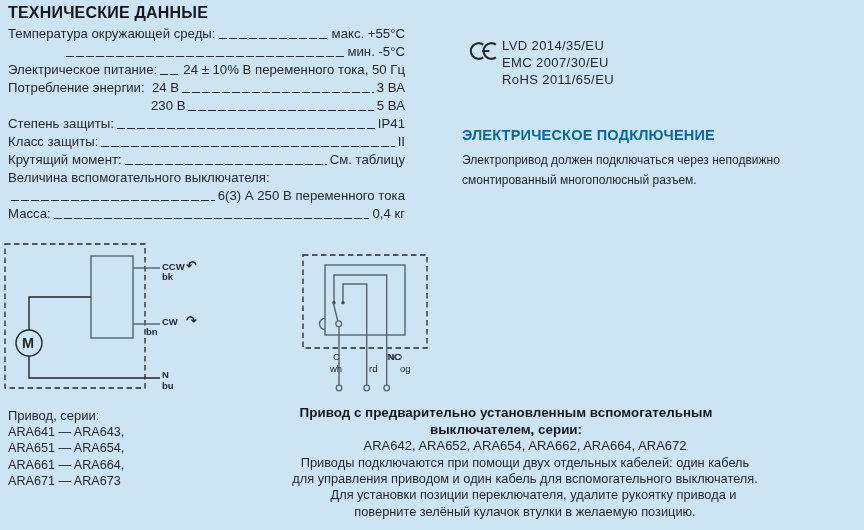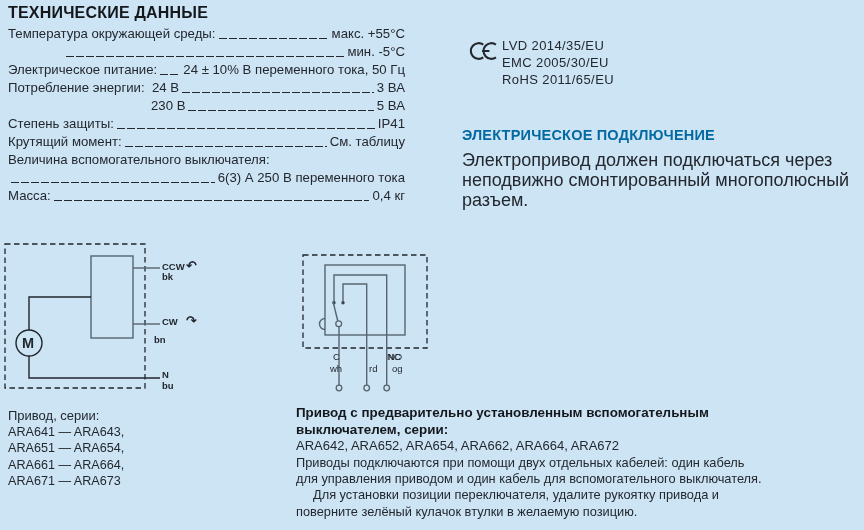--- a/index.html
+++ b/index.html
@@ -21,80 +21,81 @@
     background-image:repeating-linear-gradient(90deg,var(--ink) 0 8px,transparent 8px 10px);
     background-position:0 100%;background-size:100% 1.3px;background-repeat:no-repeat;
   }
   
   .ce{position:absolute;left:462px;top:37px;display:flex;gap:4px;align-items:flex-start;}
   .ce svg{margin-top:3px;}
   .directive{font-size:13px;line-height:17px;letter-spacing:.4px;white-space:pre;}
   
   .elec{position:absolute;left:462px;top:127px;width:392px;}
   .elec h2{margin:0 0 7px 0;font-size:14.5px;line-height:16px;font-weight:bold;color:#0369a1;letter-spacing:.2px;}
-  .elec p{margin:0;font-size:18px;line-height:20px;}
+  .elec p{margin:0;font-size:12px;line-height:20px;}
   
   .diag{position:absolute;}
   .diag1{left:0;top:238px;}
   .diag2{left:295px;top:245px;}
   .dlbl{position:absolute;font-size:9.5px;line-height:10px;white-space:pre;color:var(--ink);}
   .b{font-weight:bold;}
   .arrow{position:absolute;font-family:"DejaVu Sans",sans-serif;font-weight:bold;font-size:13px;line-height:13px;color:var(--black);}
   .l-m{left:22px;top:336px;font-size:14.5px;line-height:14px;}
   .l-ccw{left:162px;top:262px;} .l-bk{left:162px;top:272px;}
   .a-ccw{left:186px;top:259px;}
-  .l-cw{left:162px;top:317px;}  .l-bn{left:154px;top:327px;margin-top:8px;}
+  .l-cw{left:162px;top:317px;}  .l-bn{left:146px;top:327px;}
   .a-cw{left:186px;top:314px;}
   .l-n{left:162px;top:370px;}   .l-bu{left:162px;top:381px;}
   .l-c{left:333px;top:352px;}   .l-wh{left:330px;top:364px;}
   .l-no{left:388px;top:352px;}  .l-rd{left:352px;top:364px;padding-left:17px;}
-  .l-nc{left:387px;top:352px;}  .l-og{left:392px;top:364px;}
+  .l-nc{left:387px;top:352px;}  .l-og{left:400px;top:364px;}
   .gline{stroke:var(--gray);stroke-width:1.4;fill:none;}
   .kline{stroke:var(--black);stroke-width:1.4;fill:none;}
   .dash{stroke:var(--black);stroke-width:1.3;fill:none;stroke-dasharray:5.5 3.5;}
   
   .series1{position:absolute;left:8px;top:407px;font-size:12.6px;}
   .series1 .t{font-size:13px;line-height:17px;}
   .series1 .it{line-height:16.4px;white-space:pre;}
-  .series2{position:absolute;left:296px;top:404px;width:470px;}
+  .series2{position:absolute;left:290px;top:404px;width:470px;text-align:center;}
   .series2 .t{font-weight:bold;font-size:13.4px;line-height:17px;width:432px;color:#14181d;}
   .series2 .models{font-size:13px;line-height:16.5px;}
   .series2 p{margin:0;font-size:12.8px;line-height:16.4px;}
   .series2 .ind{text-indent:17px;}
 </style>
 </head>
 <body>
 
 <div class="page">
 
   <section class="tech">
     <h1>ТЕХНИЧЕСКИЕ ДАННЫЕ</h1>
     <div id="techRows">
         <div class="srow"><span class="slabel">Температура окружающей среды:</span><span class="sfill"></span><span class="svalue">макс. +55°C</span></div>
         <div class="srow" style="padding-left: 55px; align-items: flex-end;"><span class="sfill"></span><span class="svalue">мин. -5°C</span></div>
         <div class="srow"><span class="slabel">Электрическое питание:</span><span class="sfill"></span><span class="svalue">24 ± 10% В переменного тока, 50 Гц</span></div>
         <div class="srow"><span class="slabel">Потребление энергии:  24 В</span><span class="sfill"></span><span class="svalue">3 ВА</span></div>
         <div class="srow" style="padding-left: 143px;"><span class="slabel">230 В</span><span class="sfill"></span><span class="svalue">5 ВА</span></div>
         <div class="srow"><span class="slabel">Степень защиты:</span><span class="sfill"></span><span class="svalue">IP41</span></div>
+        <div class="srow"><span class="slabel">Класс защиты:</span><span class="sfill"></span><span class="svalue">II</span></div>
         <div class="srow"><span class="slabel">Крутящий момент:</span><span class="sfill"></span><span class="svalue">См. таблицу</span></div>
         <div class="srow"><span class="slabel">Величина вспомогательного выключателя:</span></div>
         <div class="srow"><span class="sfill"></span><span class="svalue">6(3) А 250 В переменного тока</span></div>
         <div class="srow"><span class="slabel">Масса:</span><span class="sfill"></span><span class="svalue">0,4 кг</span></div>
       </div>
   </section>
 
   <div class="ce">
     <svg width="36" height="22" viewBox="0 0 44 24">
       <path d="M26,4.2 A9.6,9.6 0 1 0 26,19.8" stroke="#23282e" stroke-width="2.5" fill="none"></path>
       <path d="M41.5,4.2 A9.6,9.6 0 1 0 41.5,19.8" stroke="#23282e" stroke-width="2.5" fill="none"></path>
       <line x1="24.5" y1="12" x2="33.5" y2="12" stroke="#23282e" stroke-width="2.5"></line>
     </svg>
     <div id="directives">
         <div class="directive">LVD 2014/35/EU</div>
-        <div class="directive">EMC 2005/30/EU</div>
+        <div class="directive">EMC 2007/30/EU</div>
         <div class="directive">RoHS 2011/65/EU</div>
       </div>
   </div>
 
   <section class="elec">
     <h2>ЭЛЕКТРИЧЕСКОЕ ПОДКЛЮЧЕНИЕ</h2>
     <p>Электропривод должен подключаться через неподвижно смонтированный многополюсный разъем.</p>
   </section>
 
   <svg class="diag diag1" width="230" height="162" viewBox="0 0 230 162">

